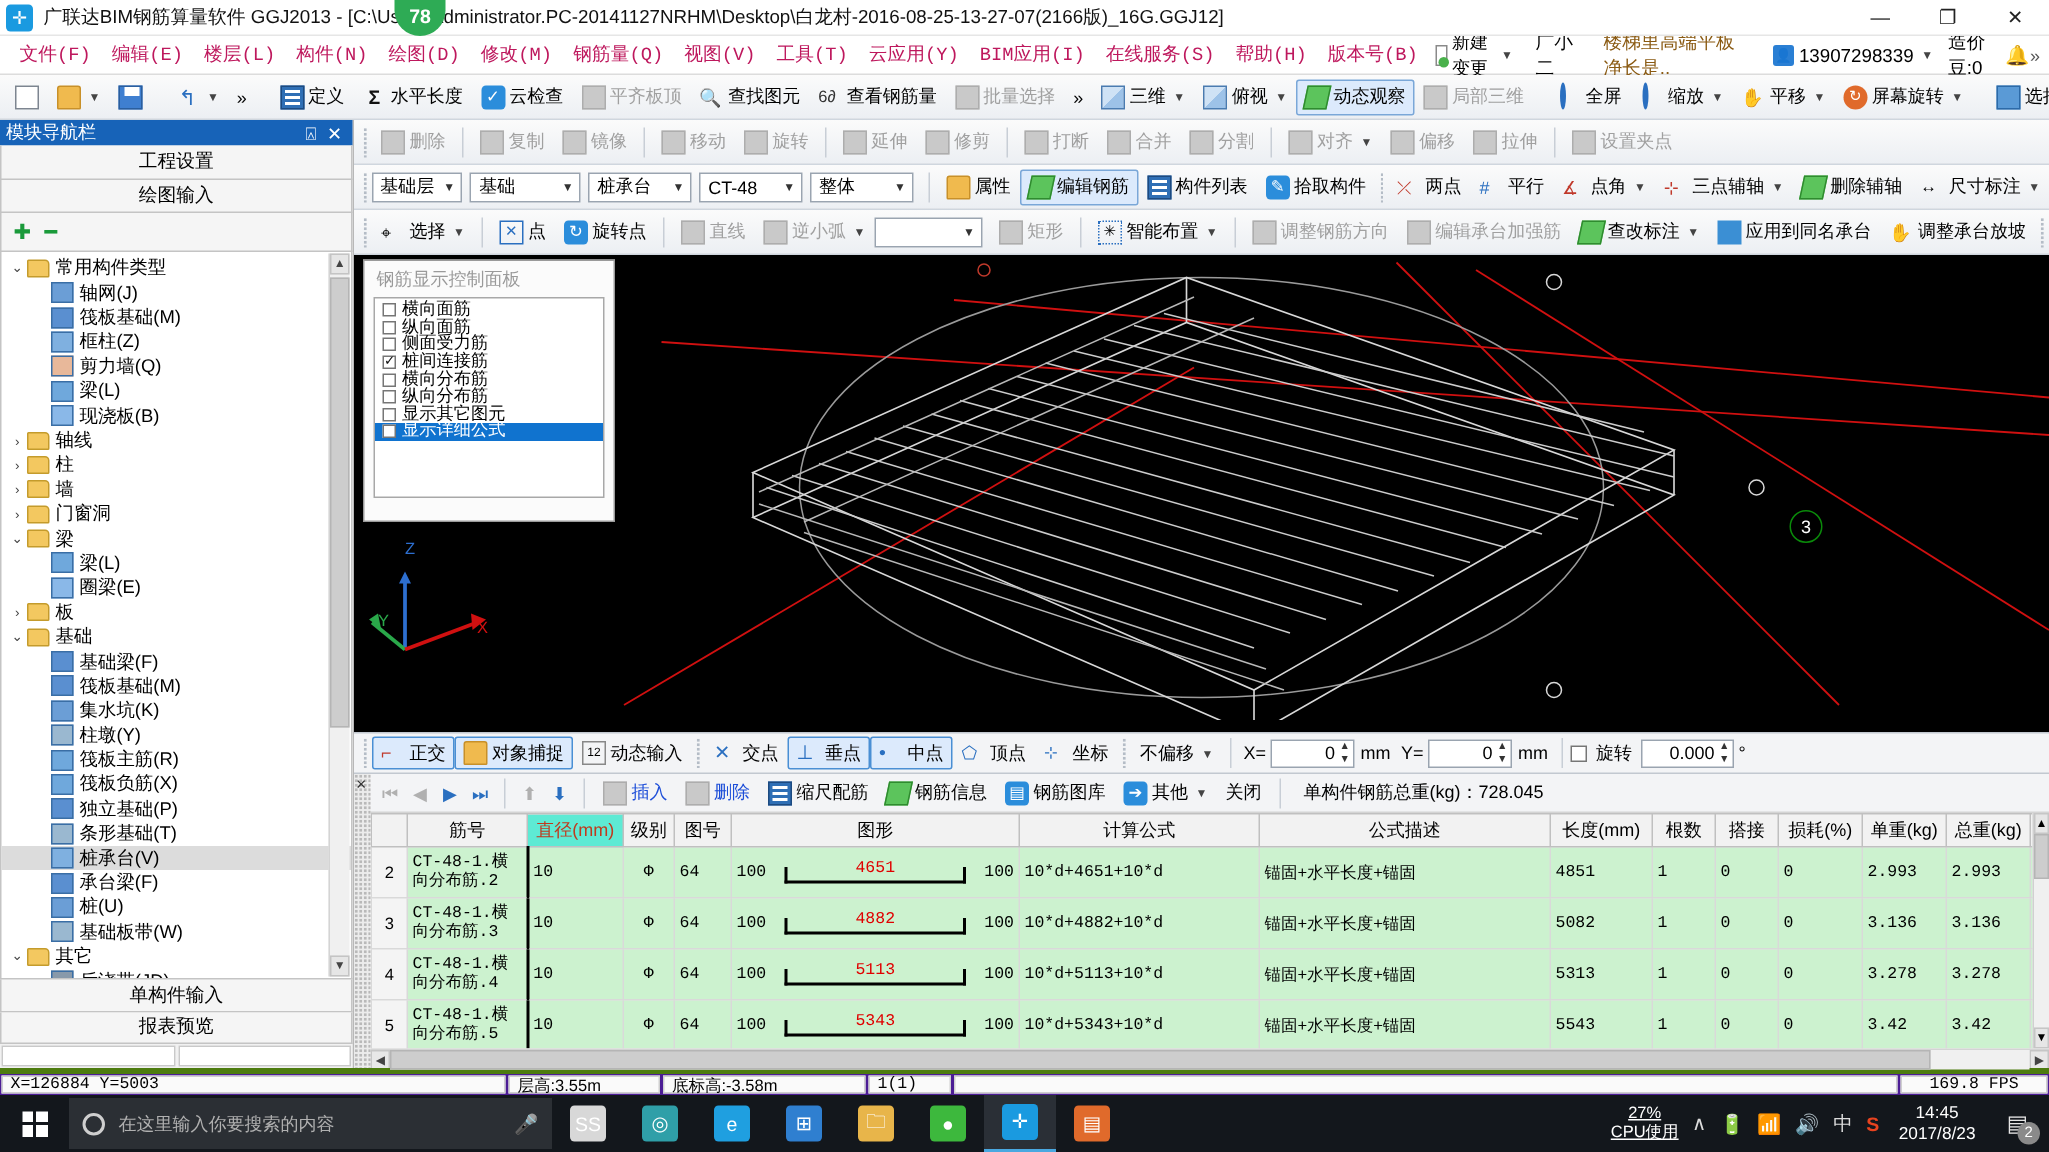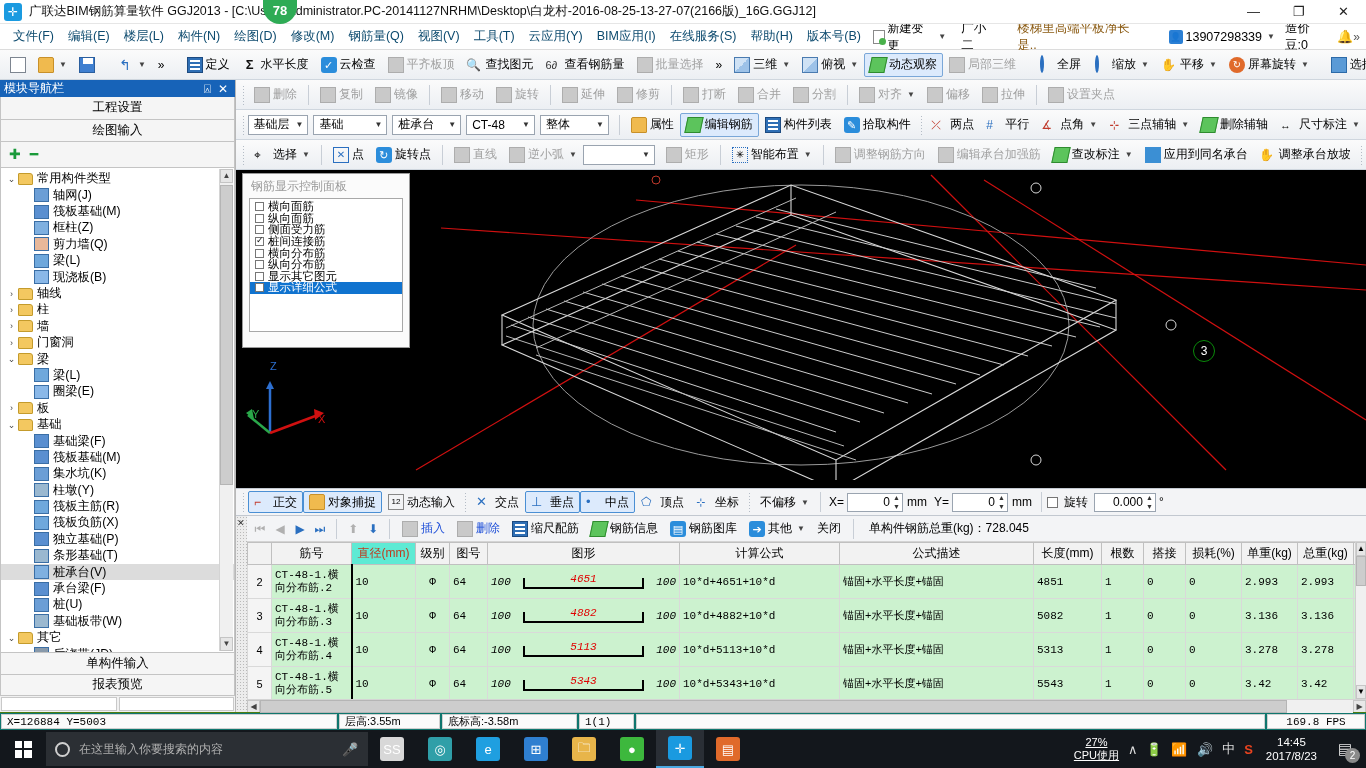--- a/index.html
+++ b/index.html
@@ -29,21 +29,21 @@
   }
   .tb-btns { margin-left:auto; display:flex; height:24px; }
   .tb-btn { width:45px; height:24px; display:flex; align-items:center; justify-content:center;
             font-size:13px; color:#222; }
 
   
   .menubar {
     height:26px; background:#ffffff; display:flex; align-items:center;
     border-bottom:1px solid #dcdcdc; flex:0 0 26px; padding-left:6px;
   }
-  .menu-item { padding:3px 7px; font-size:12.5px; color:#0c4a6e; white-space:nowrap; }
+  .menu-item { padding:3px 7px; font-size:12.5px; color:#be185d; white-space:nowrap;font-family:Liberation Mono, monospace; }
   .mb-newchange { display:flex; align-items:center; gap:3px; padding:2px 5px; }
   .mini-doc { width:12px; height:14px; background:#fff; border:1px solid #8a8a8a; position:relative; }
   .mini-doc:after { content:""; position:absolute; right:-2px; bottom:-2px; width:7px; height:7px;
                     border-radius:50%; background:#49b14b; }
   .mb-user { padding:2px 10px; font-size:12.5px; }
   .mb-promo { padding:2px 10px; font-size:12.5px; color:#8a5a12; }
   .mb-phone { display:flex; align-items:center; gap:3px; margin-left:14px; font-size:12.5px; }
   .phone-ic { width:14px; height:14px; background:#2a7fd4; border-radius:2px; color:#fff;
               font-size:9px; line-height:14px; text-align:center; }
   .mb-beans { font-size:12.5px; margin-left:10px; }
@@ -196,39 +196,39 @@
     font-size:12px; padding:0 2px;
   }
   table.grid th.diam { background:#5eead4; color:#c03a1e; }
   table.grid td {
     border:1px solid #d9d9d9; height:34px; background:#ccf2cf; padding:0 3px;
     vertical-align:middle; font-family:"Liberation Mono","DejaVu Sans Mono",monospace; font-size:11px;
   }
   table.grid td.rn { background:#f4f4f4; text-align:center; font-family:"Liberation Sans",sans-serif; }
   table.grid td.cn { font-family:"Liberation Sans",sans-serif; }
   table.grid td.bl { border-left:2px solid #000; }
-  .shapecell { display:flex; align-items:center; justify-content:center; gap:12px;font-style:italic; }
+  .shapecell { display:flex; align-items:center; justify-content:center; gap:12px; }
   .shp { position:relative; width:146px; height:18px; }
   .shp .bar { position:absolute; left:0; right:0; bottom:2px; height:2px; background:#000; }
   .shp .lt { position:absolute; left:0; bottom:2px; width:2px; height:11px; background:#000; }
   .shp .rt { position:absolute; right:0; bottom:2px; width:2px; height:11px; background:#000; }
   .shp .num { position:absolute; left:0; right:0; top:0; text-align:center; color:#e00000;
               font-size:11px; font-family:"Liberation Mono",monospace; }
   .gridscroll { width:15px; background:#f0f0f0; border-left:1px solid #d0d0d0; position:relative; }
   .hscroll { height:13px; background:#f0f0f0; border-top:1px solid #d4d4d4; display:flex;
              align-items:center; flex:0 0 13px; }
   .hs-arrow { width:13px; height:13px; text-align:center; font-size:8px; line-height:12px;
               background:#e8e8e8; border:1px solid #c6c6c6; color:#444; }
   .hs-track { flex:1; height:13px; background:#f0f0f0; position:relative; }
   .hs-thumb { position:absolute; left:0; top:0; height:13px; width:94%; background:#cdcdcd;
               border:1px solid #b5b5b5; }
 
   
-  .statusbar { height:18px; flex:0 0 18px; background:#0f766e; display:flex; align-items:stretch;
-               font-size:11.5px; border-top:1px solid #4d7c0f; }
+  .statusbar { height:18px; flex:0 0 18px; background:#4c1d95; display:flex; align-items:stretch;
+               font-size:11.5px; border-top:4px solid #4d7c0f; }
   .sfield { background:#fafafa; border:1px solid #cfcfcf; margin:1px 1px; display:flex;
             align-items:center; padding:0 5px; white-space:nowrap;
             font-family:"Liberation Mono","DejaVu Sans Mono",monospace; font-size:11px; }
 
   
   .taskbar { height:38px; flex:0 0 38px; background:#13171c; display:flex; align-items:center;
              color:#e6e6e6; }
   .tb-start { width:46px; height:38px; display:flex; align-items:center; justify-content:center; }
   .winlogo { width:17px; height:17px; display:grid; grid-template-columns:1fr 1fr;
              grid-template-rows:1fr 1fr; gap:2px; }

